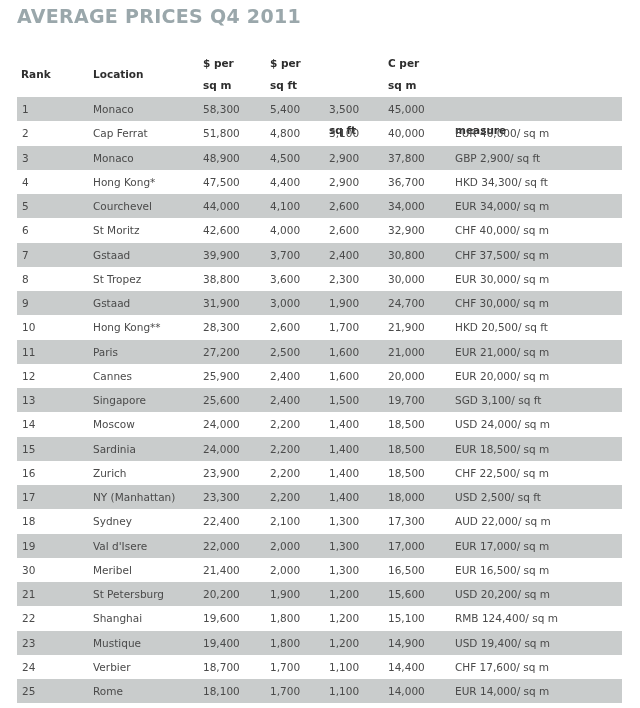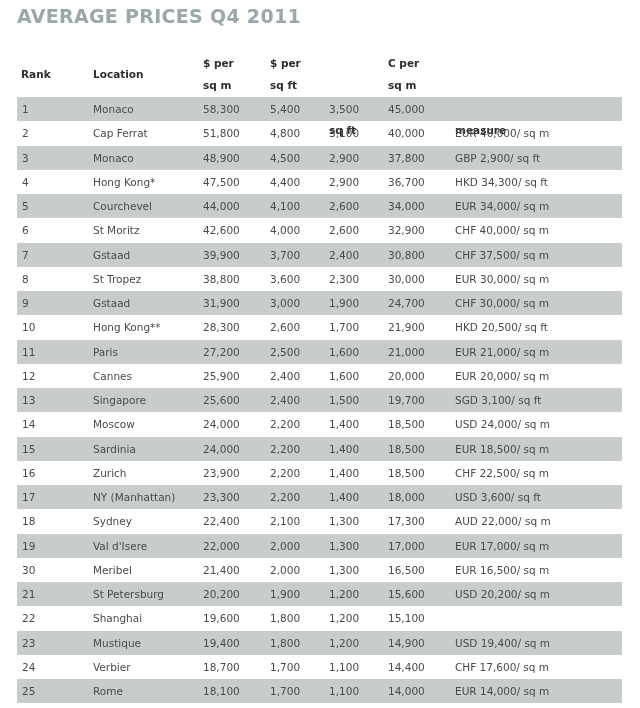--- a/index.html
+++ b/index.html
@@ -207,21 +207,21 @@
       <div class="cell c-eur">18,500</div>
       <div class="cell c-local">CHF 22,500/ sq m</div>
     </div>
     <div class="row shaded">
       <div class="cell c-rank">17</div>
       <div class="cell c-loc">NY (Manhattan)</div>
       <div class="cell c-usdm">23,300</div>
       <div class="cell c-usdft">2,200</div>
       <div class="cell c-gbp">1,400</div>
       <div class="cell c-eur">18,000</div>
-      <div class="cell c-local">USD 3,600/ sq ft</div>
+      <div class="cell c-local">USD 2,500/ sq ft</div>
     </div>
     <div class="row">
       <div class="cell c-rank">18</div>
       <div class="cell c-loc">Sydney</div>
       <div class="cell c-usdm">22,400</div>
       <div class="cell c-usdft">2,100</div>
       <div class="cell c-gbp">1,300</div>
       <div class="cell c-eur">17,300</div>
       <div class="cell c-local">AUD 22,000/ sq m</div>
     </div>
@@ -252,20 +252,21 @@
       <div class="cell c-eur">15,600</div>
       <div class="cell c-local">USD 20,200/ sq m</div>
     </div>
     <div class="row">
       <div class="cell c-rank">22</div>
       <div class="cell c-loc">Shanghai</div>
       <div class="cell c-usdm">19,600</div>
       <div class="cell c-usdft">1,800</div>
       <div class="cell c-gbp">1,200</div>
       <div class="cell c-eur">15,100</div>
+      <div class="cell c-local">RMB 124,400/ sq m</div>
     </div>
     <div class="row shaded">
       <div class="cell c-rank">23</div>
       <div class="cell c-loc">Mustique</div>
       <div class="cell c-usdm">19,400</div>
       <div class="cell c-usdft">1,800</div>
       <div class="cell c-gbp">1,200</div>
       <div class="cell c-eur">14,900</div>
       <div class="cell c-local">USD 19,400/ sq m</div>
     </div>

